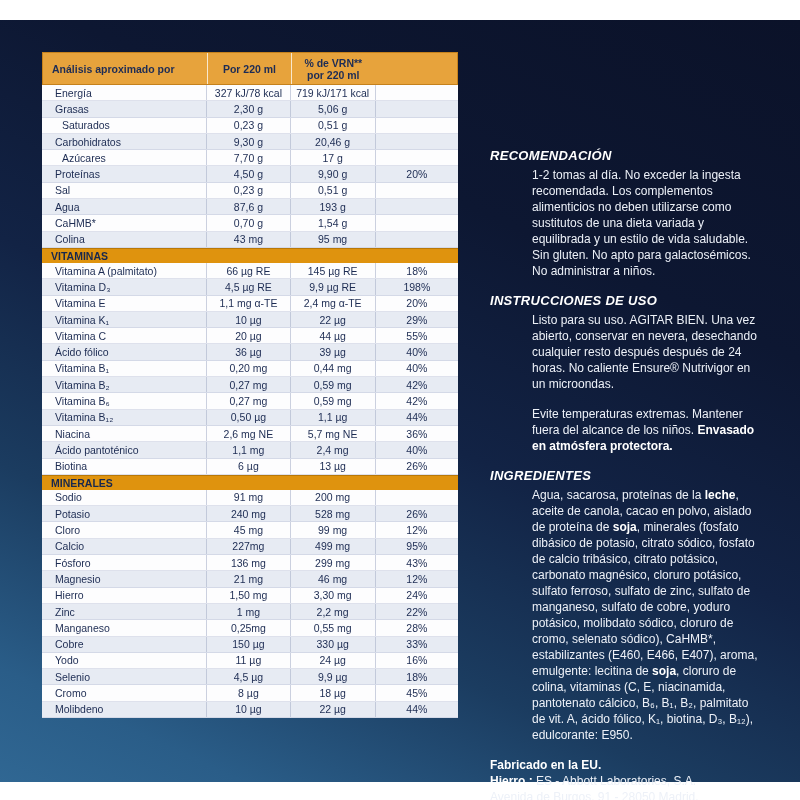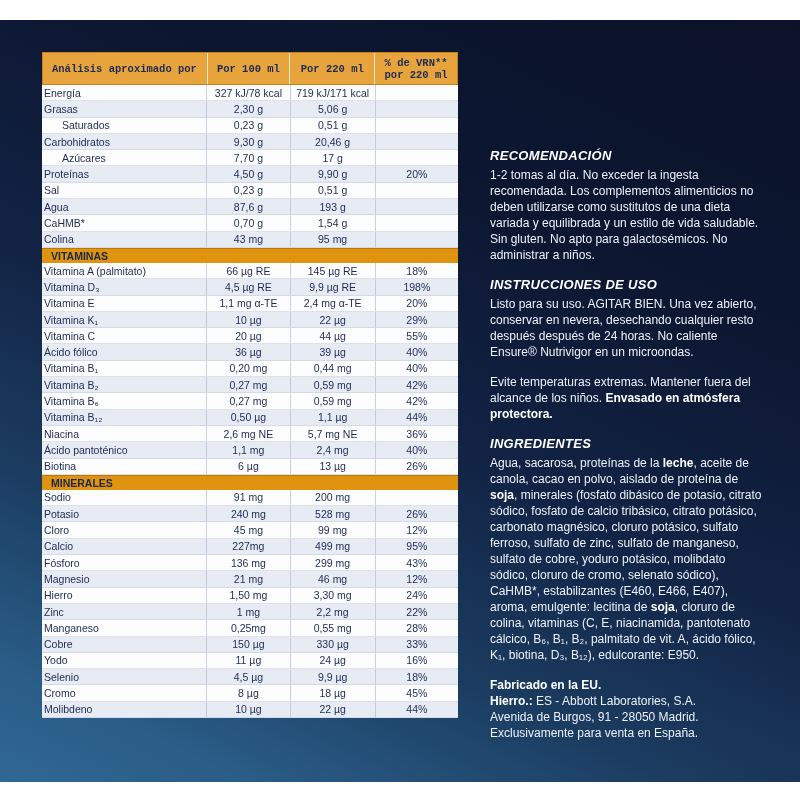--- a/index.html
+++ b/index.html
@@ -15,61 +15,60 @@
   
   .nutri-table {
     position: absolute; left: 42px; top: 32px; width: 416px;
     font-size: 10.5px; color: #1c2b52;
   }
   .thead {
     display: flex; align-items: center; height: 33px;
     background: #e7a33c; border: 1px solid #c5811c;
     font-weight: bold; color: #1d2c55;
   }
-  .thead .hcell { padding: 0 4px; text-align: center; white-space: pre-line; line-height: 12px; font-family: Liberation Mono, monospace; }
+  .thead .hcell { padding: 0 4px; text-align: center; white-space: pre-line; line-height: 12px; }
   .thead .hcell + .hcell { border-left: 1px solid rgba(255,255,255,0.75); align-self: stretch; display: flex; align-items: center; justify-content: center; }
   .c0 { width: 39.5%; } .c1 { width: 20%; } .c2 { width: 20.5%; } .c3 { width: 20%; }
   .thead .c0 { text-align: left; padding-left: 9px; }
 
   .trow { display: flex; align-items: center; height: 16.3px; background: #fdfdfe;
           border-bottom: 1px solid rgba(196,203,221,0.55); }
   .trow.alt { background: #e7ebf3; }
   .cell { height: 100%; display: flex; align-items: center; }
-  .cell.label { padding-left: 2px; }
+  .cell.label { padding-left: 13px; }
   .cell.label.indent { padding-left: 20px; }
   .cell.val { justify-content: center; border-left: 1px solid rgba(170,179,202,0.6); }
   .band { display: flex; align-items: center; height: 15px; background: #df930e;
           border-top: 1px solid #b97807; color: #18284e; font-weight: bold; padding-left: 9px; }
 
   .footnotes {
     position: absolute; left: 44px; top: 704px; width: 432px;
     color: #eef2f9; font-size: 9.6px; line-height: 13px;
   }
 
   
   .info {
     position: absolute; left: 490px; top: 128px; width: 272px;
     color: #edf1f8;
   }
   .ititle { font-size: 13px; font-weight: bold; color: #ffffff;
             letter-spacing: 0.3px; margin-bottom: 4px; font-style: italic; }
-  .ibody  { font-size: 12px; line-height: 16px; margin-bottom: 14px; white-space: pre-line; }
+  .ibody  { font-size: 12px; line-height: 16px; margin-bottom: 14px; white-space: pre-line; margin-left: 42px; }
   .ibody b { color: #ffffff; }
   .ifooter { font-size: 12px; line-height: 16px; white-space: pre-line; }
   .ifooter b { color: #ffffff; text-align: center; }
 </style>
 </head>
 <body>
 
 <div class="poster">
 
   <div class="nutri-table">
     <div class="thead">
       <div class="hcell c0">Análisis aproximado por</div>
-      <div class="hcell c1">Por 100 ml</div>
       <div class="hcell c2">Por 220 ml</div>
       <div class="hcell c3">% de VRN**
 por 220 ml</div>
     </div>
     <div class="tbody">
         <div class="trow">
           <div class="cell label c0">Energía</div>
           <div class="cell val c1">327 kJ/78 kcal</div>
           <div class="cell val c2">719 kJ/171 kcal</div>
           <div class="cell val c3"></div>

